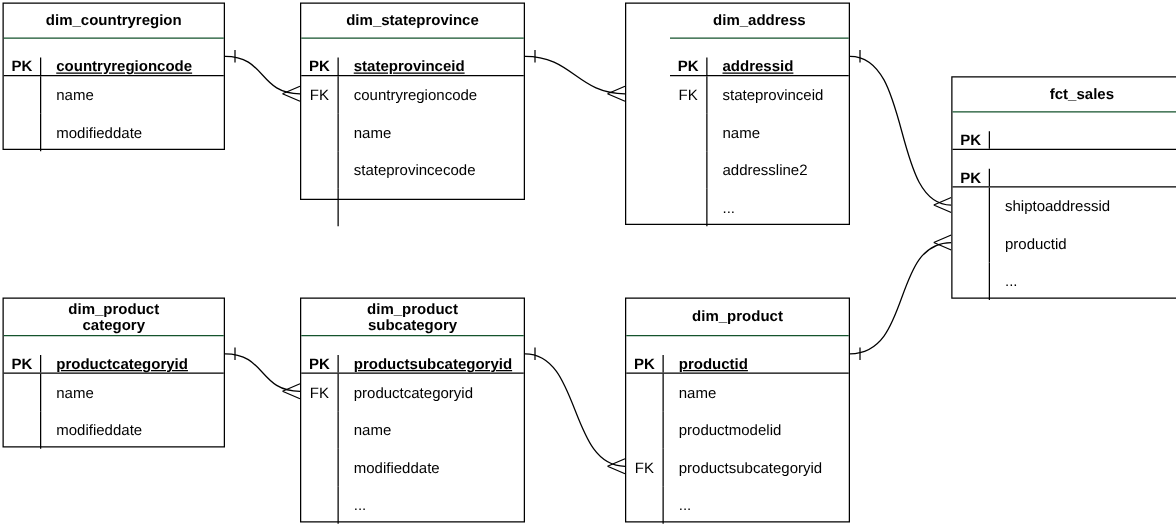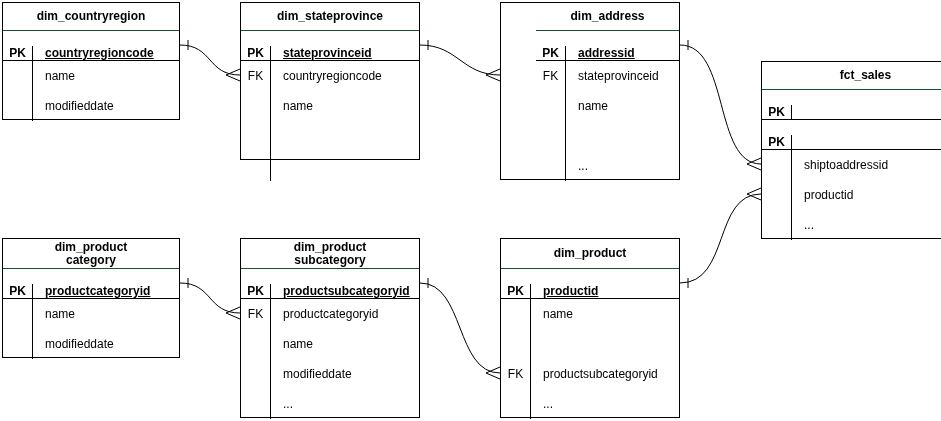--- a/index.html
+++ b/index.html
@@ -105,20 +105,21 @@
     <div class="trow">
       <div class="key">FK</div>
       <div class="fld">countryregioncode</div>
     </div>
     <div class="trow">
       <div class="key"></div>
       <div class="fld">name</div>
     </div>
     <div class="trow">
       <div class="key"></div>
+      <div class="fld">stateprovincecode</div>
     </div>
     <div class="trow">
       <div class="key"></div>
     </div>
   </div>
 
   <div class="table" style="left:500px;top:2px;width:180px;height:178px;padding-left:35px;">
     <div class="ttl h28">dim_address</div>
     <div class="trow sep">
       <div class="key kb">PK</div>
@@ -127,20 +128,21 @@
     <div class="trow">
       <div class="key">FK</div>
       <div class="fld">stateprovinceid</div>
     </div>
     <div class="trow">
       <div class="key"></div>
       <div class="fld">name</div>
     </div>
     <div class="trow">
       <div class="key"></div>
+      <div class="fld">addressline2</div>
     </div>
     <div class="trow">
       <div class="key"></div>
       <div class="fld">...</div>
     </div>
   </div>
 
   <div class="table" style="left:761px;top:61px;width:209px;height:178px;">
     <div class="ttl h28">fct_sales</div>
     <div class="trow sep">
@@ -210,20 +212,21 @@
     <div class="trow sep">
       <div class="key kb">PK</div>
       <div class="fld pkf">productid</div>
     </div>
     <div class="trow">
       <div class="key"></div>
       <div class="fld">name</div>
     </div>
     <div class="trow">
       <div class="key"></div>
+      <div class="fld">productmodelid</div>
     </div>
     <div class="trow">
       <div class="key">FK</div>
       <div class="fld">productsubcategoryid</div>
     </div>
     <div class="trow">
       <div class="key"></div>
       <div class="fld">...</div>
     </div>
   </div>

